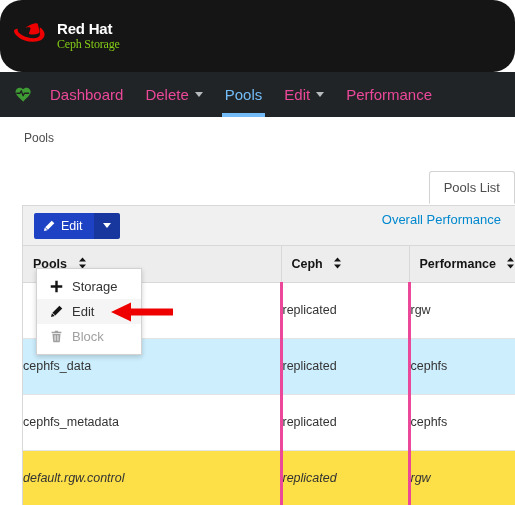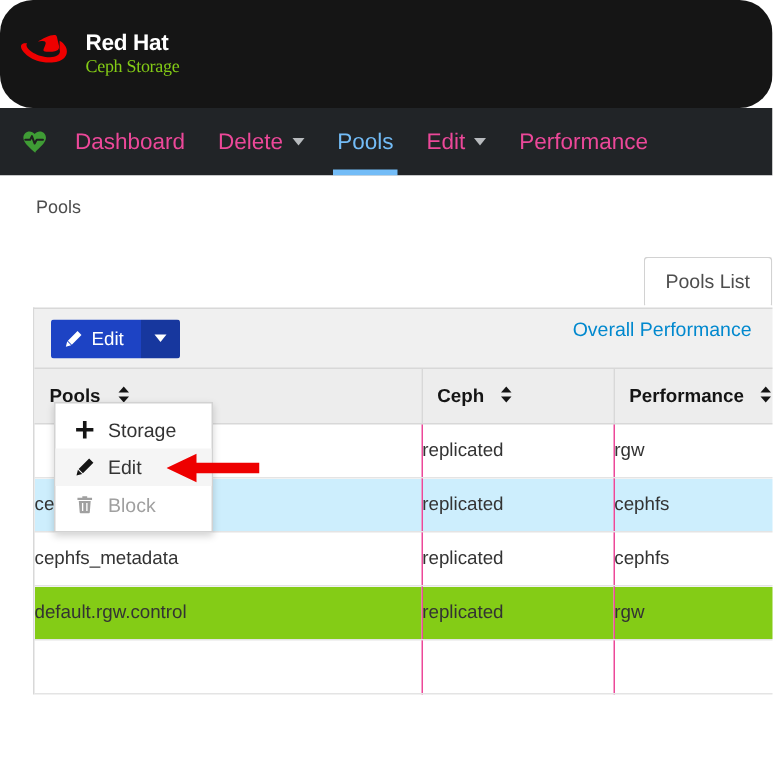--- a/index.html
+++ b/index.html
@@ -268,31 +268,31 @@
     padding: 9px 10px;
     height: 36px;
     box-sizing: border-box;
     border-right: 1px solid #d8d8d8;
     border-bottom: 1px solid #d8d8d8;
     vertical-align: middle;
     white-space: nowrap;
   }
   table.pools td {
     padding: 0;
-    height: 36px;
-    box-sizing: border-box;
-    border-right: 1px solid #ec4899;
+    height: 56px;
+    box-sizing: border-box;
+    border-right: 3px solid #ec4899;
     border-bottom: 1px solid #e4e4e4;
     color: #333333;
     vertical-align: middle;
     white-space: nowrap;
     overflow: hidden;
   }
   tr.row-plain td { background: #ffffff; }
-  tr.row-striped td { background: #84cc16; }
+  tr.row-striped td { background: #fde047; font-style: italic; }
   tr.row-selected td { background: #cdeefd; }
 
   .sort-icon {
     display: inline-block;
     margin-left: 7px;
     vertical-align: middle;
     position: relative;
     top: -1px;
   }
 

